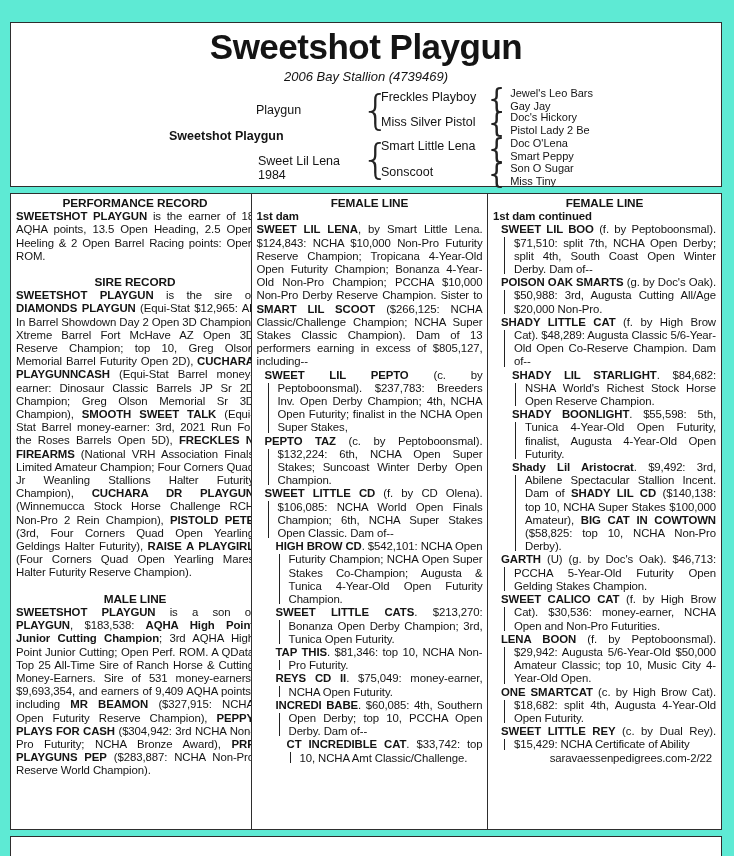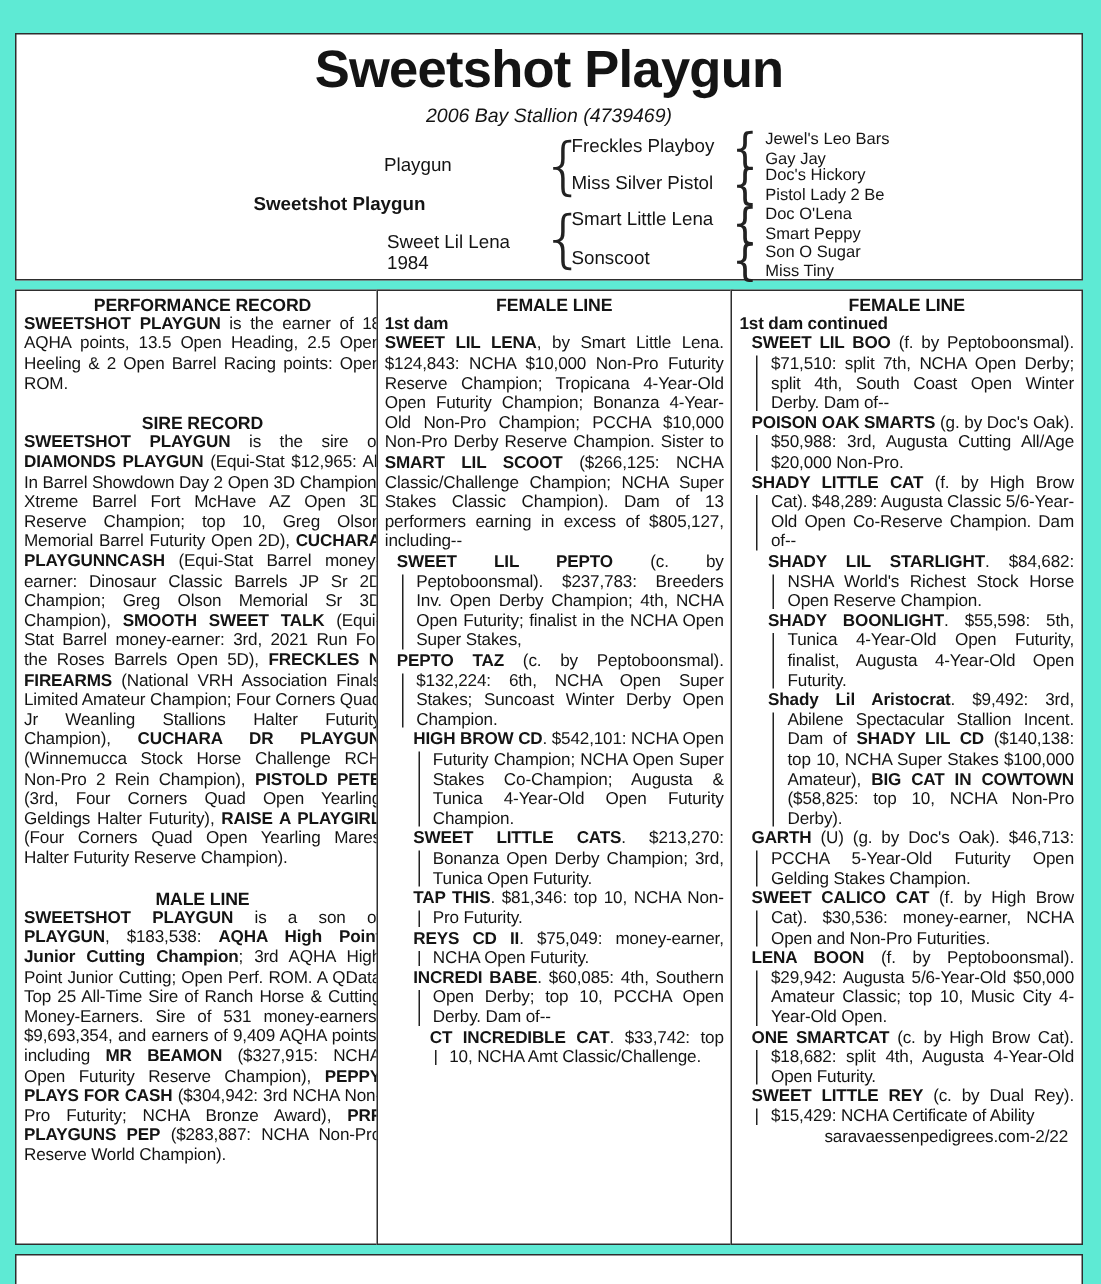--- a/index.html
+++ b/index.html
@@ -104,20 +104,21 @@
       <div class="spacer"></div>
       <div class="c-heading">MALE LINE</div>
       <div class="para"><span class="seg-b">SWEETSHOT PLAYGUN</span><span class=""> is a son of </span><span class="seg-b">PLAYGUN</span><span class="">, $183,538: </span><span class="seg-bi">AQHA High Point Junior Cutting Champion</span><span class="">; 3rd AQHA High Point Junior Cutting; Open Perf. ROM. A QData Top 25 All-Time Sire of Ranch Horse &amp; Cutting Money-Earners. Sire of 531 money-earners, $9,693,354, and earners of 9,409 AQHA points, including </span><span class="seg-b">MR BEAMON</span><span class=""> ($327,915: NCHA Open Futurity Reserve Champion), </span><span class="seg-b">PEPPY PLAYS FOR CASH</span><span class=""> ($304,942: 3rd NCHA Non-Pro Futurity; NCHA Bronze Award), </span><span class="seg-b">PRF PLAYGUNS PEP</span><span class=""> ($283,887: NCHA Non-Pro Reserve World Champion).</span></div>
     </div>
   <div id="col2" class="box colbox coltext">
       <div class="c-heading">FEMALE LINE</div>
       <div class="c-subheading">1st dam</div>
       <div class="para"><span class="seg-b">SWEET LIL LENA</span><span class="">, by Smart Little Lena. $124,843: NCHA $10,000 Non-Pro Futurity Reserve Champion; Tropicana 4-Year-Old Open Futurity Champion; Bonanza 4-Year-Old Non-Pro Champion; PCCHA $10,000 Non-Pro Derby Reserve Champion. Sister to </span><span class="seg-b">SMART LIL SCOOT</span><span class=""> ($266,125: NCHA Classic/Challenge Champion; NCHA Super Stakes Classic Champion). Dam of 13 performers earning in excess of $805,127, including--</span></div>
       <div class="entry lvl1"><span class="seg-b">SWEET LIL PEPTO</span><span class=""> (c. by Peptoboonsmal). $237,783: Breeders Inv. Open Derby Champion; 4th, NCHA Open Futurity; finalist in the NCHA Open Super Stakes,</span></div>
       <div class="entry lvl1"><span class="seg-b">PEPTO TAZ</span><span class=""> (c. by Peptoboonsmal). $132,224: 6th, NCHA Open Super Stakes; Suncoast Winter Derby Open Champion.</span></div>
+      <div class="entry lvl1"><span class="seg-b">SWEET LITTLE CD</span><span class=""> (f. by CD Olena). $106,085: NCHA World Open Finals Champion; 6th, NCHA Super Stakes Open Classic. Dam of--</span></div>
       <div class="entry lvl2"><span class="seg-b">HIGH BROW CD</span><span class="">. $542,101: NCHA Open Futurity Champion; NCHA Open Super Stakes Co-Champion; Augusta &amp; Tunica 4-Year-Old Open Futurity Champion.</span></div>
       <div class="entry lvl2"><span class="seg-b">SWEET LITTLE CATS</span><span class="">. $213,270: Bonanza Open Derby Champion; 3rd, Tunica Open Futurity.</span></div>
       <div class="entry lvl2"><span class="seg-b">TAP THIS</span><span class="">. $81,346: top 10, NCHA Non-Pro Futurity.</span></div>
       <div class="entry lvl2"><span class="seg-b">REYS CD II</span><span class="">. $75,049: money-earner, NCHA Open Futurity.</span></div>
       <div class="entry lvl2"><span class="seg-b">INCREDI BABE</span><span class="">. $60,085: 4th, Southern Open Derby; top 10, PCCHA Open Derby. Dam of--</span></div>
       <div class="entry lvl3"><span class="seg-b">CT INCREDIBLE CAT</span><span class="">. $33,742: top 10, NCHA Amt Classic/Challenge.</span></div>
     </div>
   <div id="col3" class="box colbox coltext">
       <div class="c-heading">FEMALE LINE</div>
       <div class="c-subheading">1st dam continued</div>

